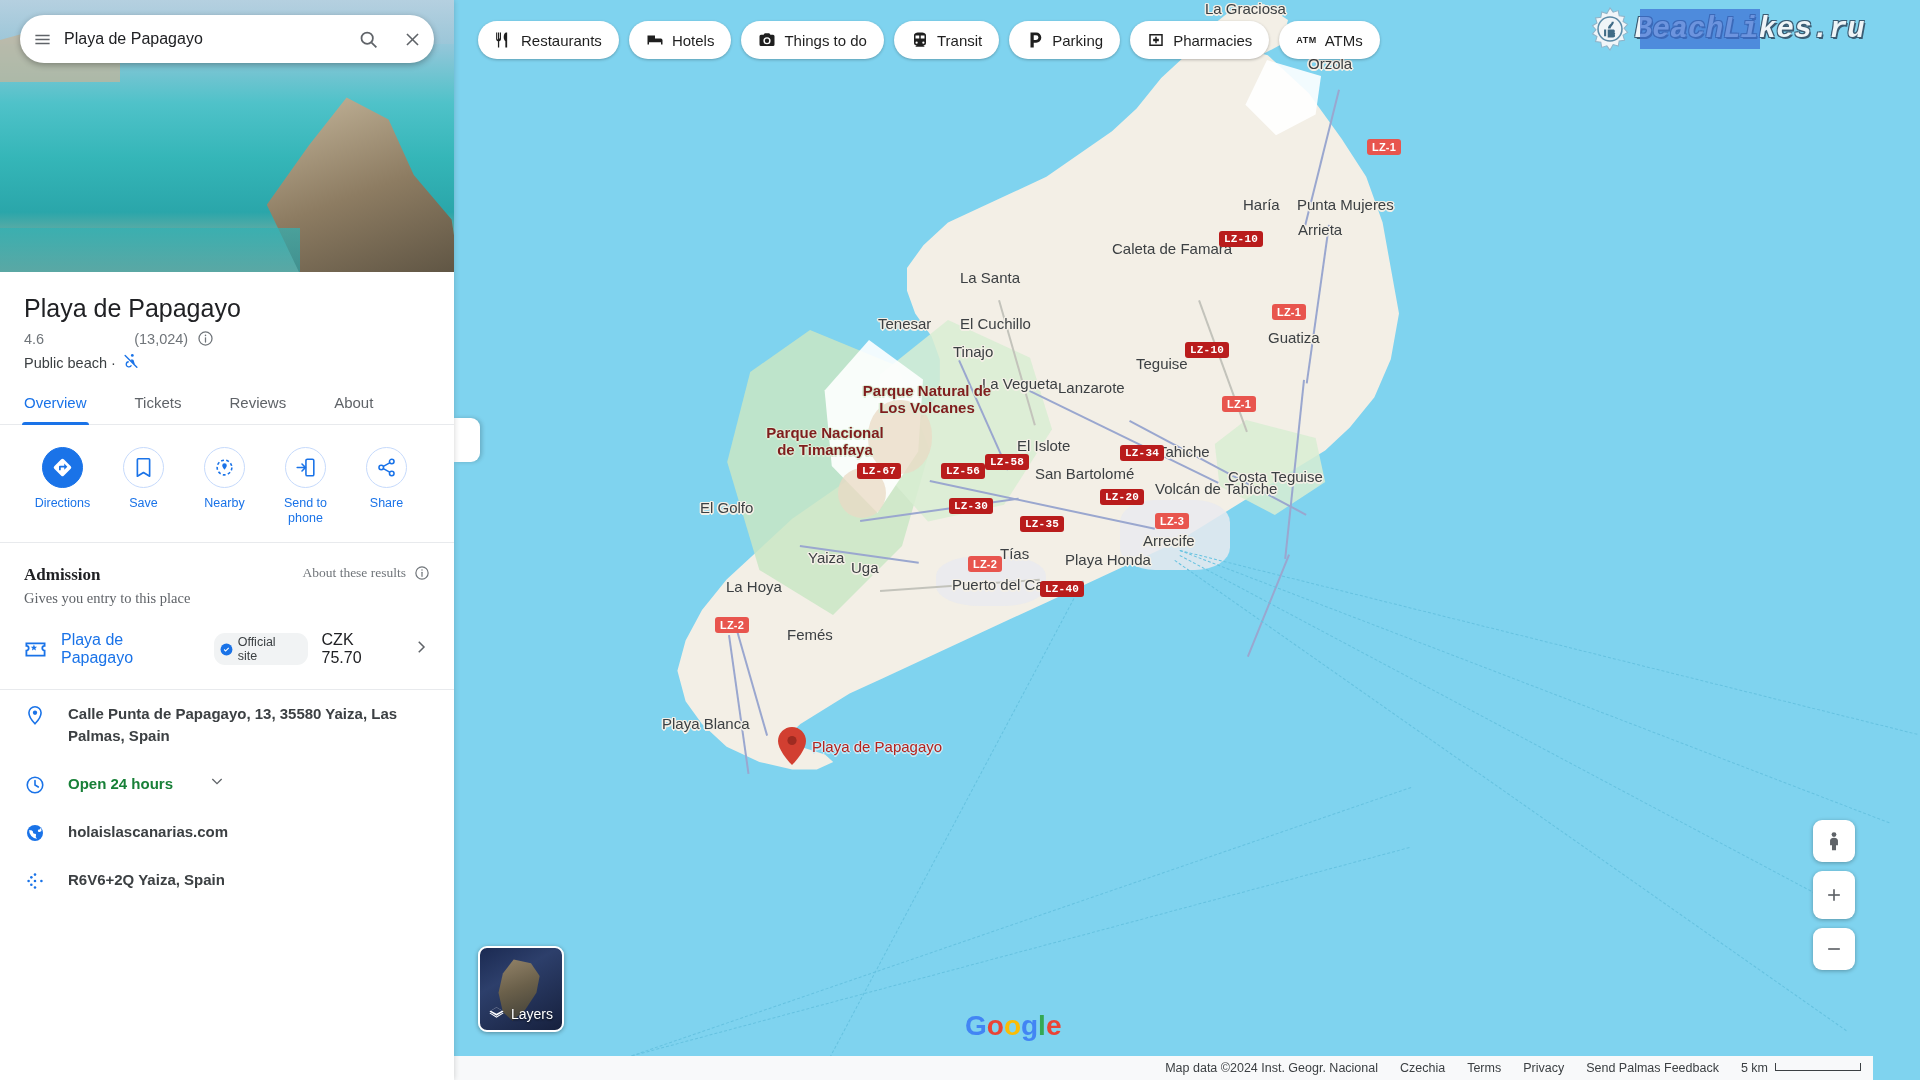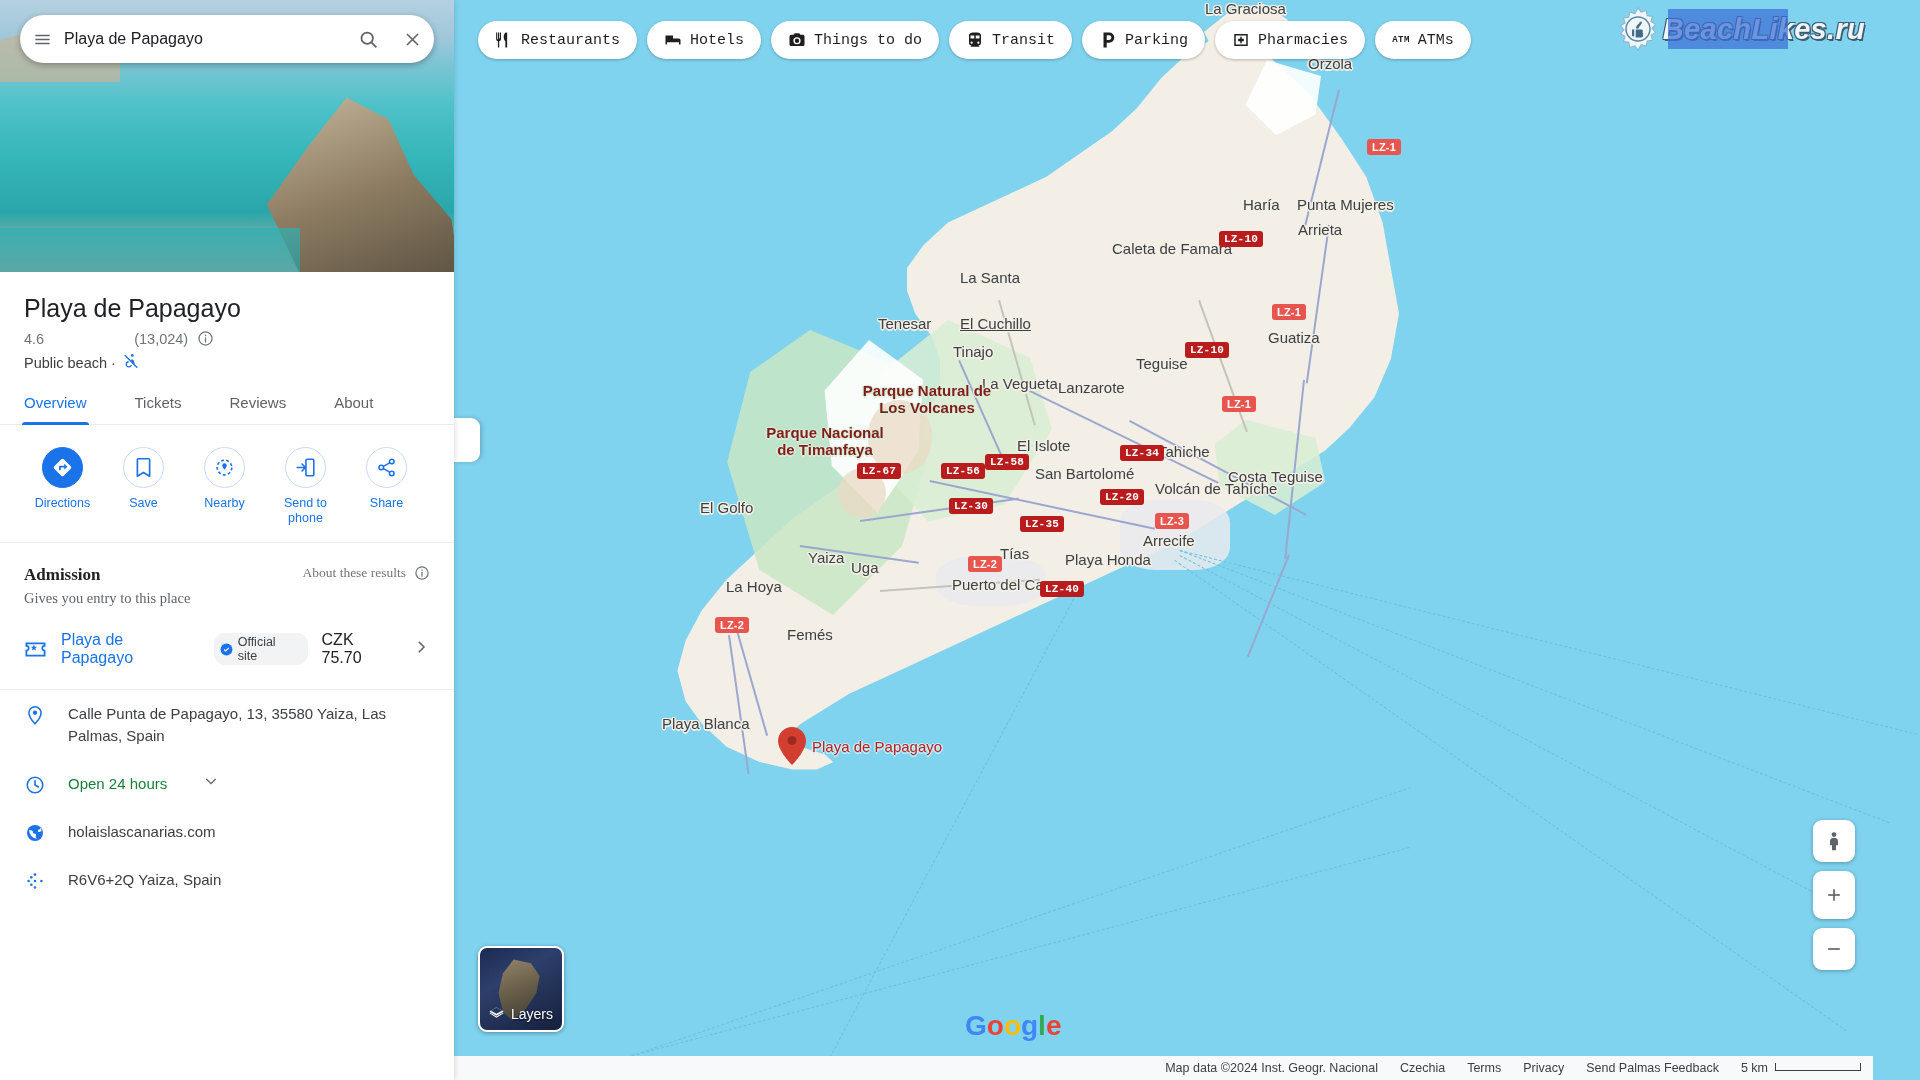--- a/index.html
+++ b/index.html
@@ -86,40 +86,40 @@
   }
   #pin-label {
     position: absolute; left: 812px; top: 738px;
     color: #b5231d; font-size: 15px; white-space: nowrap;
     text-shadow: -1.5px 0 #cfeaf6, 1.5px 0 #cfeaf6, 0 -1.5px #cfeaf6, 0 1.5px #cfeaf6;
   }
 
   
   #chips {
     position: absolute; left: 478px; top: 20px; height: 40px;
-    display: flex; gap: 10px; align-items: center; z-index: 20; font-family: Liberation Mono, monospace;
+    display: flex; gap: 10px; align-items: center; z-index: 20;
   }
   .chip {
     display: flex; align-items: center; gap: 8px;
     height: 38px; padding: 0 17px; border-radius: 19px;
     background: #fff; color: #1f1f1f; font-size: 15px;
     box-shadow: 0 1px 3px rgba(0,0,0,.25); cursor: pointer;
     white-space: nowrap; user-select: none;
   }
   .chip svg { display: block; }
   .chip .atm-txt { font-size: 9px; font-weight: bold; letter-spacing: .5px; }
 
   
   #watermark {
     position: absolute; right: 8px; top: 6px; z-index: 30;
     display: flex; align-items: center; height: 46px;
   }
   #wm-sun { width: 46px; height: 46px; }
   #wm-text {
-    font-family: Liberation Sans, sans-serif; font-style: italic; font-weight: bold;
+    font-family: Liberation Mono, monospace; font-style: italic; font-weight: bold;
     font-size: 29px; color: #eef4f7;
     text-shadow: 1.5px 1.5px 0 #3b5c73, -1px -1px 0 #3b5c73, 1px -1px 0 #3b5c73, -1px 1px 0 #3b5c73;
     margin-left: 2px; letter-spacing: .3px;
   }
   #wm-hl {
     position: absolute; left: 53px; top: 3px; width: 120px; height: 40px;
     background: #3b6fd4; opacity: .72; pointer-events: none;
   }
 
   
@@ -254,21 +254,21 @@
   #ticket-name { color: #1a73e8; font-size: 16px; }
   #official-badge {
     display: inline-flex; align-items: center; gap: 5px; background: #f1f3f4;
     border-radius: 11px; padding: 2px 9px 2px 6px; font-size: 12.5px; color: #3c4043;
   }
   #ticket-price { margin-left: auto; font-size: 16px; color: #202124; }
   #ticket-chev { color: #5f6368; }
 
   .inforow {
     display: flex; align-items: flex-start; gap: 22px; padding: 13px 24px;
-    font-size: 15px; color: #3c4043; cursor: pointer;
+    font-size: 15px; color: #3c4043; cursor: pointer; font-weight: bold;
   }
   .inforow .ico { width: 22px; flex: 0 0 22px; display: flex; justify-content: center; padding-top: 2px; }
   .inforow .txt { line-height: 22px; }
   .hours-green { color: #188038; }
   #hours-chev { color: #5f6368; margin-left: 14px; }
 
   
   #collapse-handle {
     position: absolute; left: 454px; top: 418px; width: 26px; height: 44px;
     background: #fff; border-radius: 0 9px 9px 0; z-index: 35;
@@ -321,21 +321,21 @@
 
     <div id="map-labels">
         <div class="maplabel" style="left: 1205px; top: 0px;">La Graciosa</div>
         <div class="maplabel" style="left: 1308px; top: 55px;">Órzola</div>
         <div class="maplabel" style="left: 1243px; top: 196px;">Haría</div>
         <div class="maplabel" style="left: 1297px; top: 196px;">Punta Mujeres</div>
         <div class="maplabel" style="left: 1298px; top: 221px;">Arrieta</div>
         <div class="maplabel" style="left: 1112px; top: 240px;">Caleta de Famara</div>
         <div class="maplabel" style="left: 1268px; top: 329px;">Guatiza</div>
         <div class="maplabel" style="left: 960px; top: 269px;">La Santa</div>
-        <div class="maplabel" style="left: 960px; top: 315px; text-decoration: underline;">El Cuchillo</div>
+        <div class="maplabel" style="left: 960px; top: 315px;">El Cuchillo</div>
         <div class="maplabel" style="left: 878px; top: 315px;">Tenesar</div>
         <div class="maplabel" style="left: 953px; top: 343px;">Tinajo</div>
         <div class="maplabel" style="left: 1136px; top: 355px;">Teguise</div>
         <div class="maplabel" style="left: 982px; top: 375px;">La Vegueta</div>
         <div class="maplabel" style="left: 1058px; top: 379px;">Lanzarote</div>
         <div class="maplabel park" style="left: 760px; top: 424px; width: 130px; white-space: normal;">Parque Nacional de Timanfaya</div>
         <div class="maplabel park" style="left: 862px; top: 382px; width: 130px; white-space: normal;">Parque Natural de Los Volcanes</div>
         <div class="maplabel" style="left: 1017px; top: 437px;">El Islote</div>
         <div class="maplabel" style="left: 1158px; top: 443px;">Tahiche</div>
         <div class="maplabel" style="left: 1035px; top: 465px;">San Bartolomé</div>

